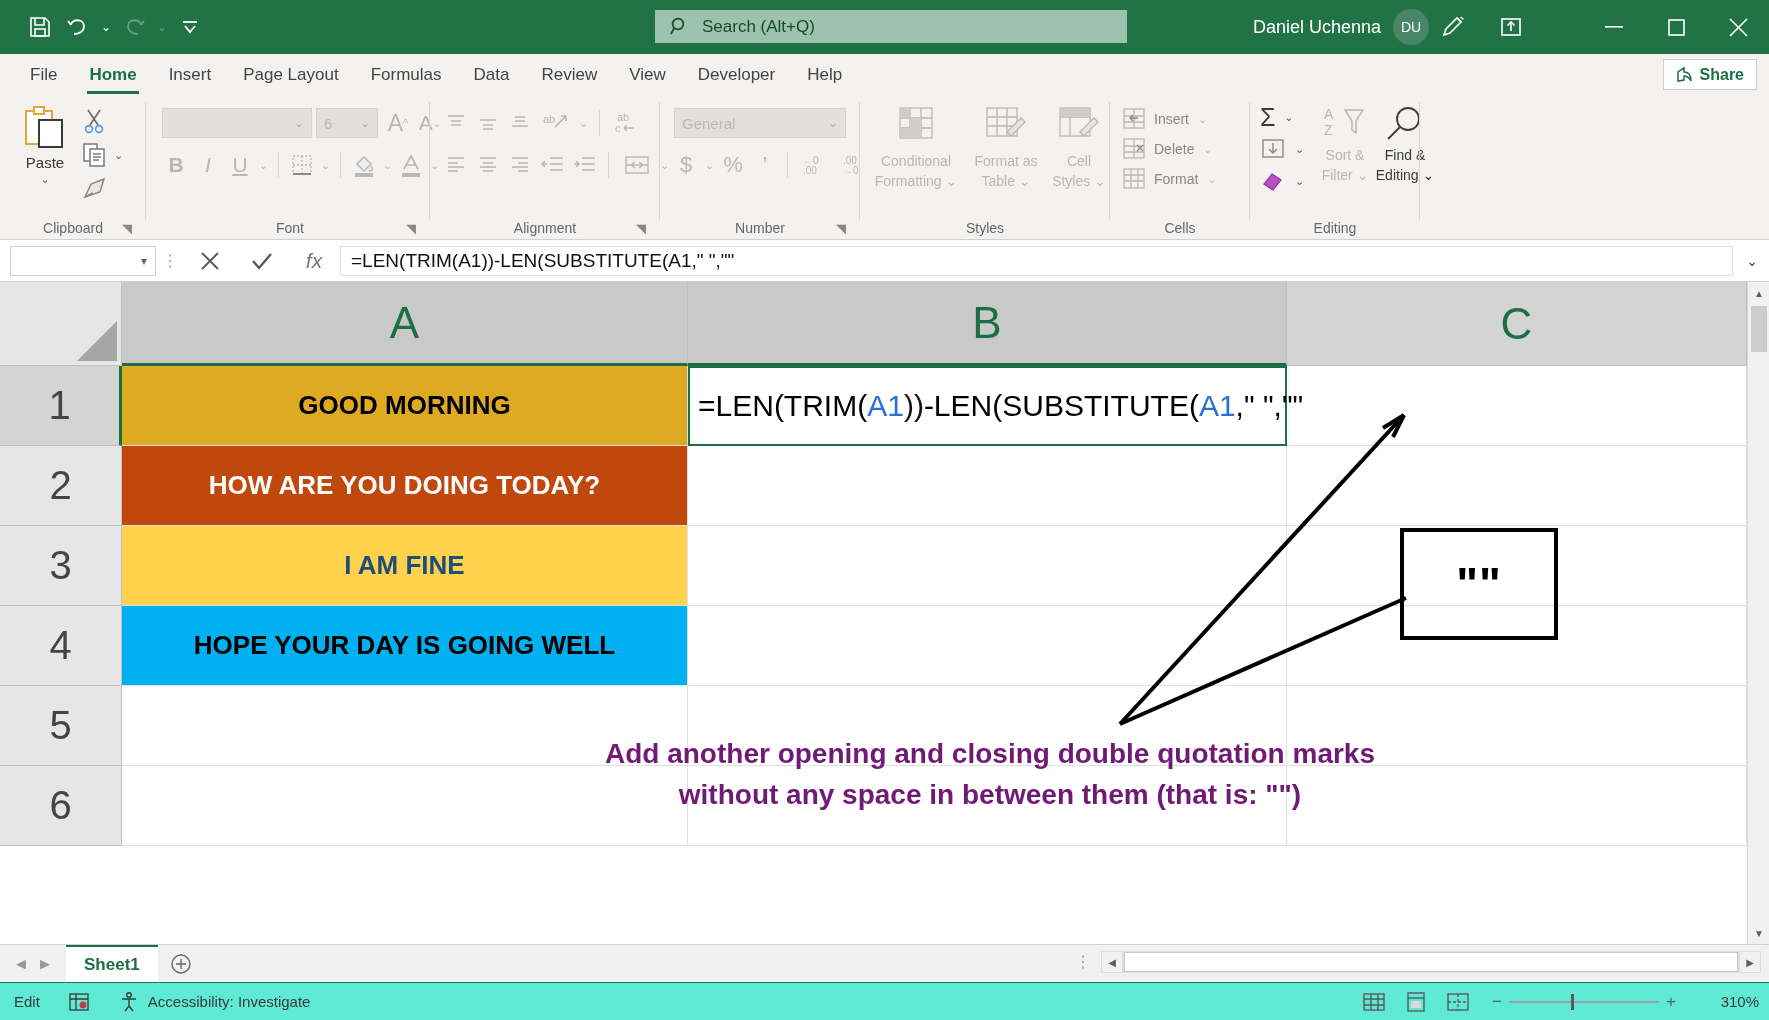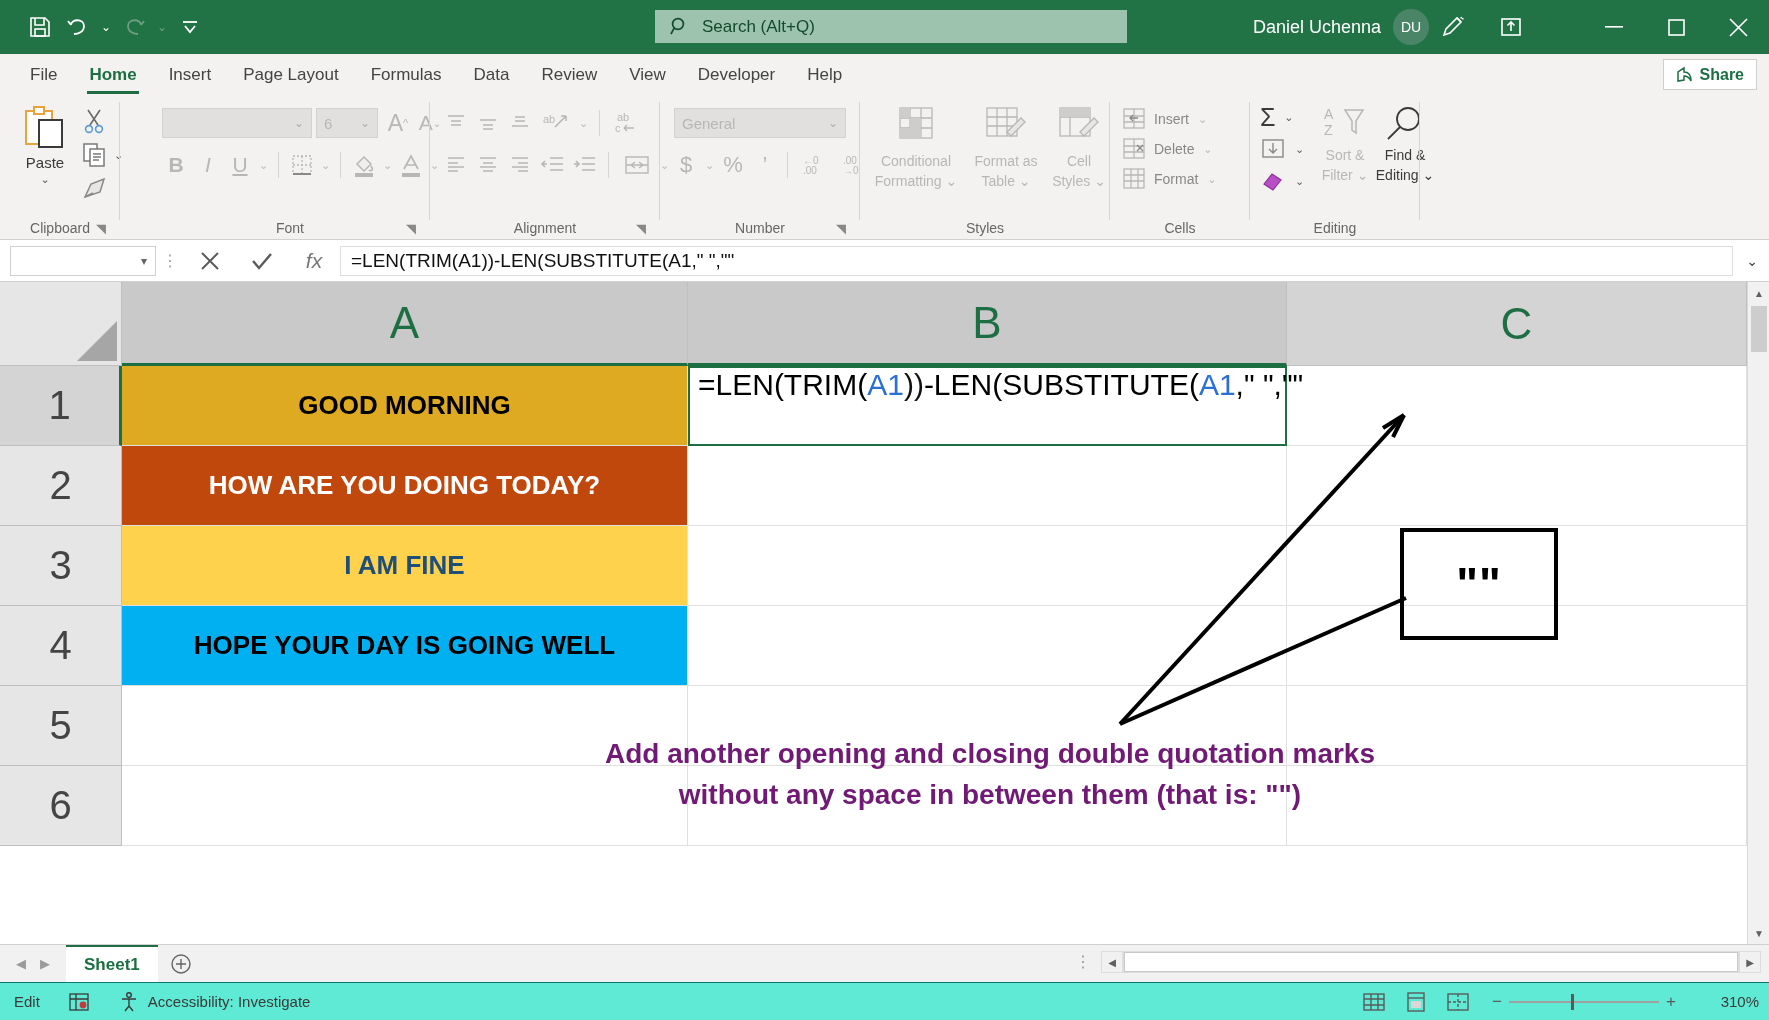--- a/index.html
+++ b/index.html
@@ -183,21 +183,21 @@
   }
   .rowhdr.sel { background: #d4d4d4; border-right: 3px solid #1d6f43; }
   .cell {
     position: absolute; border-right: 1px solid #e0e0e0;
     border-bottom: 1px solid #e0e0e0;
     display: flex; align-items: center; justify-content: center;
     font-size: 26px; font-weight: bold; overflow: hidden;
   }
   .editcell {
     position: absolute; background: #ffffff; border: 2px solid #1d6f43;
-    display: flex; padding-left: 8px;
+    display: flex; align-items: center; padding-left: 8px;
     font-size: 30px; white-space: nowrap; z-index: 6;
   }
   .ref-blue { color: #2a6fd6; }
   .ref-red  { color: #c0392b; }
   .tooltip {
     position: absolute; background: #ffffff; border: 1px solid #a6a6a6;
     font-size: 17px; color: #333333; padding: 6px 10px; z-index: 8;
     white-space: nowrap;
   }
   .tooltip b { font-weight: bold; color: #000; }
@@ -373,21 +373,21 @@
     <div class="share-btn">
       <svg width="17" height="17" viewBox="0 0 17 17" fill="none" stroke="#1d6f43" stroke-width="1.5">
         <path d="M2 15 V6 L8 2 L8 6 C13 6 15 10 15 15 C13 11 11 10 8 10 V14 Z"></path>
       </svg>
       <span>Share</span>
     </div>
   </div>
 
   <div class="ribbon">
 
-    <div class="rgroup" style="left:0; width:120px;">
+    <div class="rgroup" style="left:0; width:146px;">
       <div class="paste-btn">
         <svg width="46" height="48" viewBox="0 0 46 48" fill="none" stroke-width="2">
           <rect x="4" y="7" width="26" height="33" fill="#fff" stroke="#e8a33d"></rect>
           <rect x="12" y="3" width="10" height="7" fill="#fff" stroke="#e8a33d"></rect>
           <rect x="17" y="16" width="23" height="27" fill="#fff" stroke="#3b3a39"></rect>
         </svg>
         <span class="paste-lbl">Paste</span>
         <span class="chv dk">⌄</span>
       </div>
       <div class="clip-icons">

